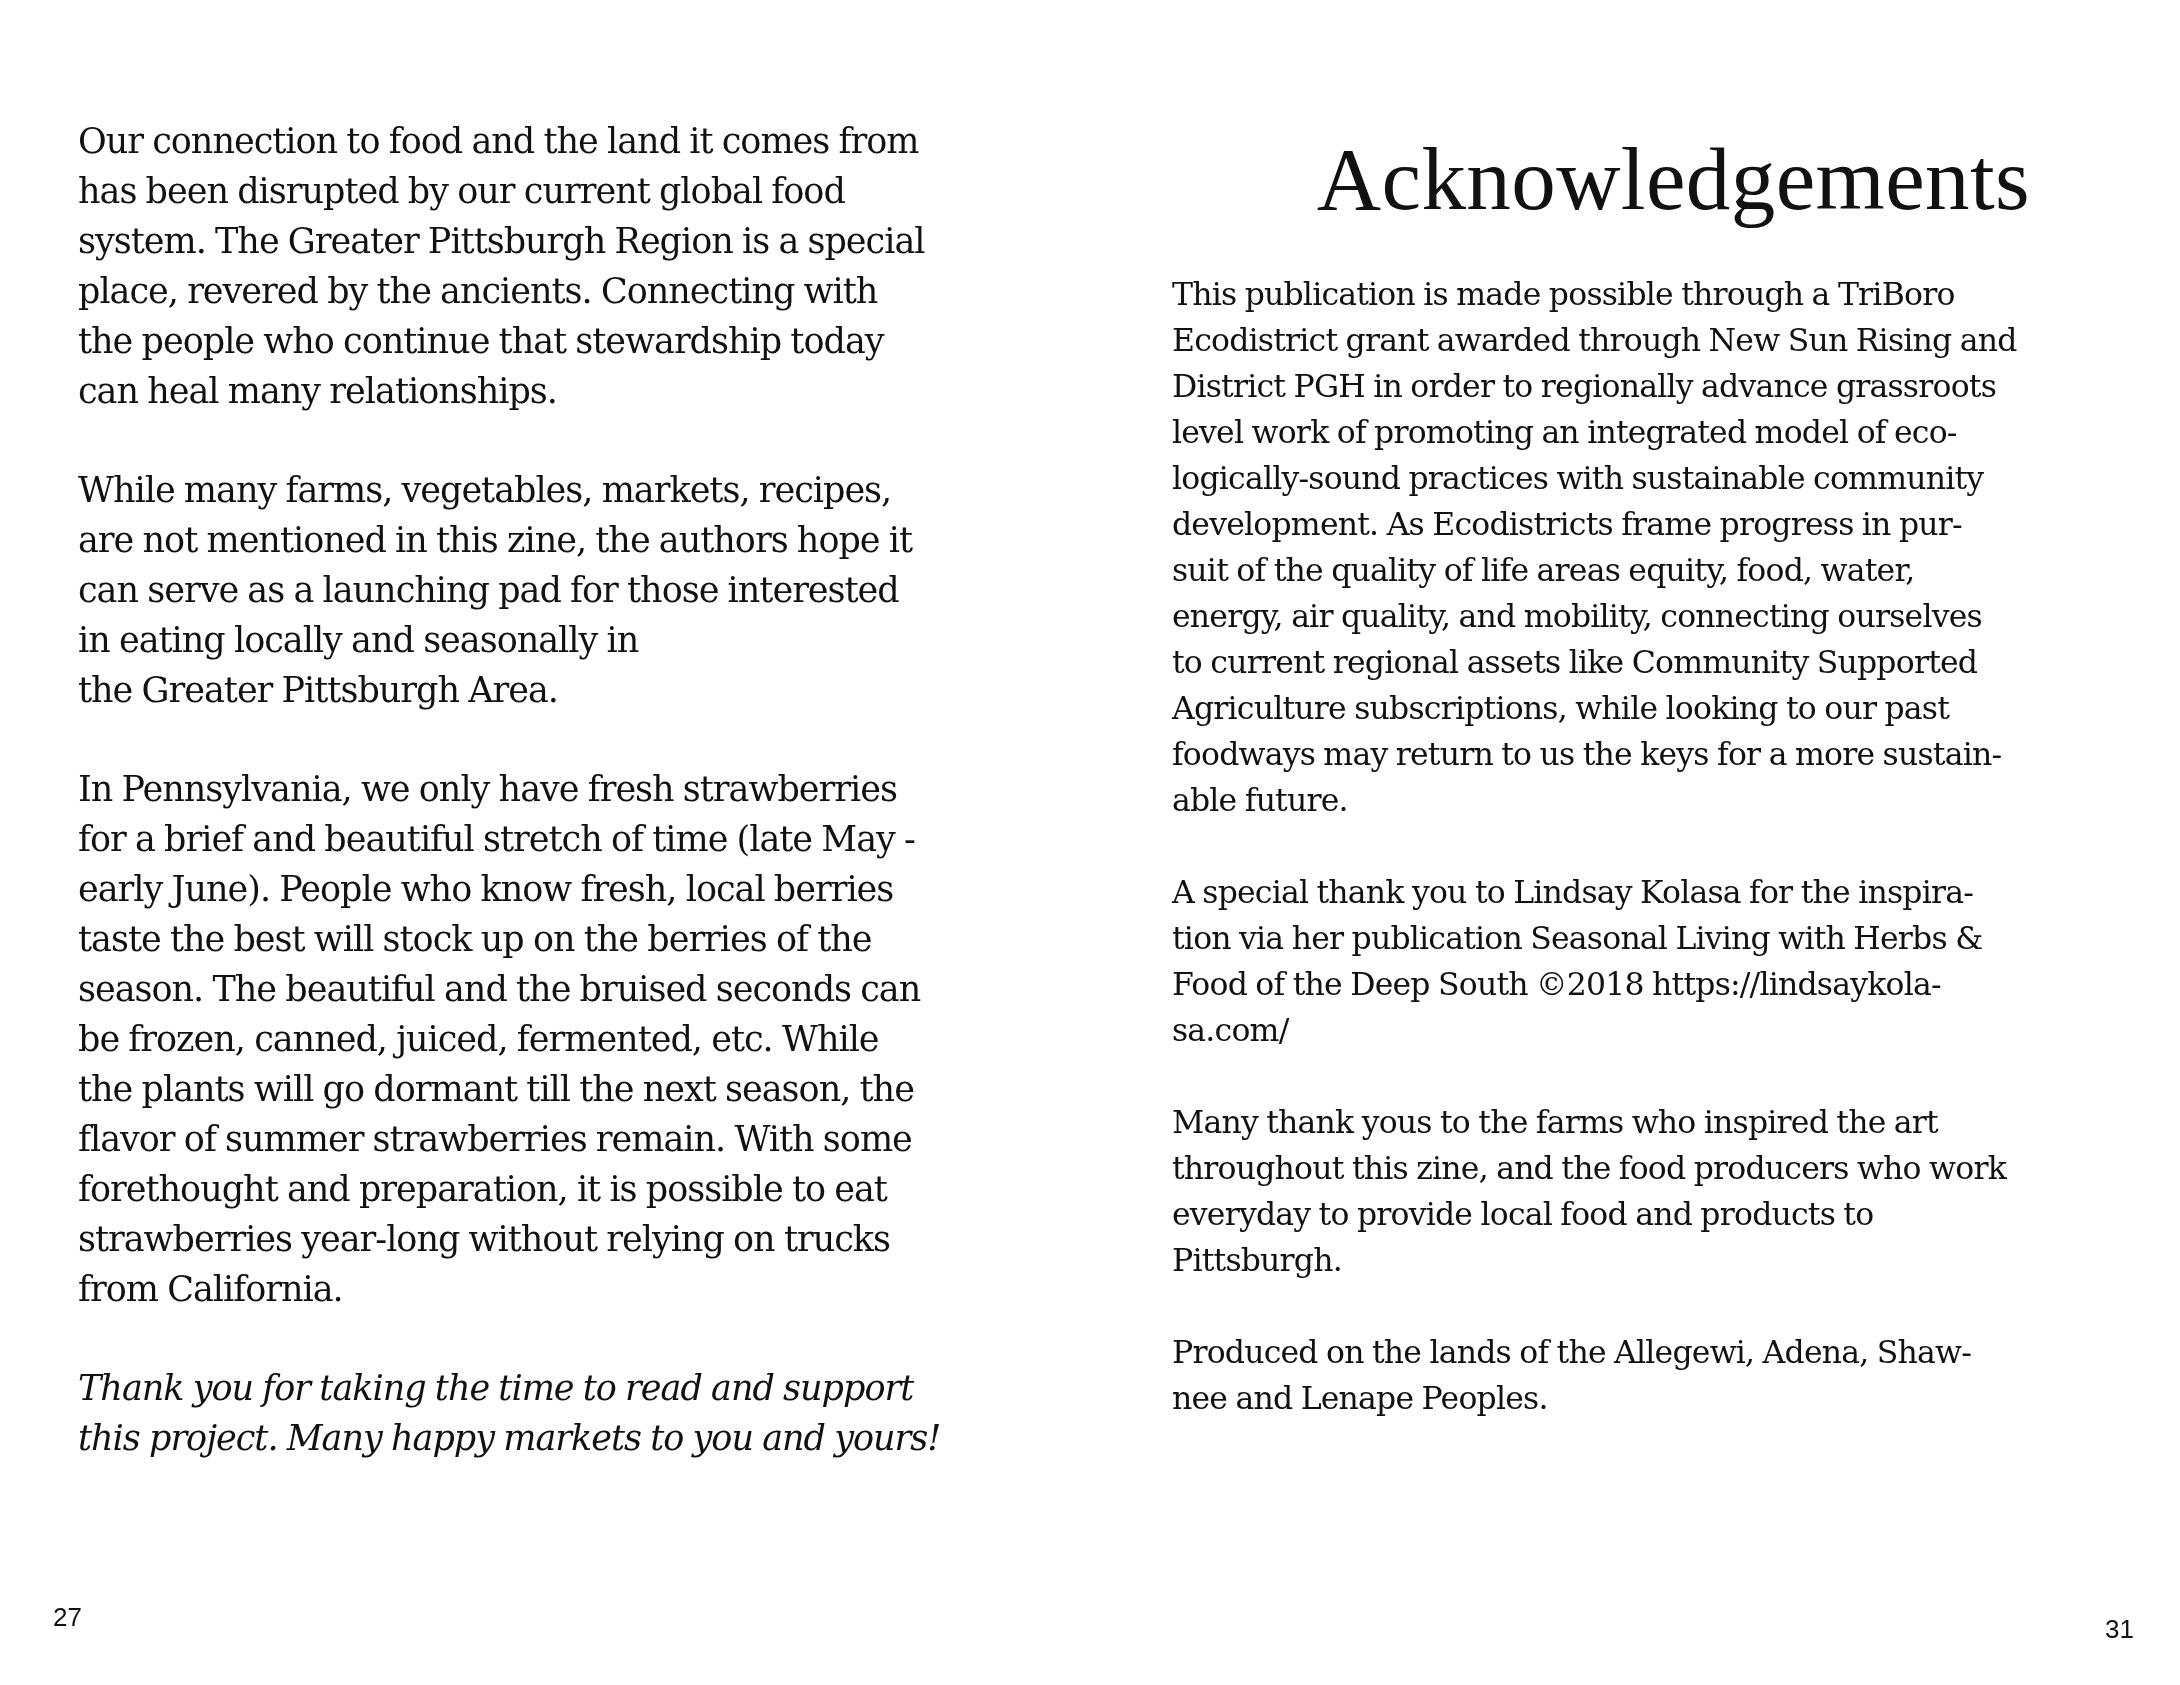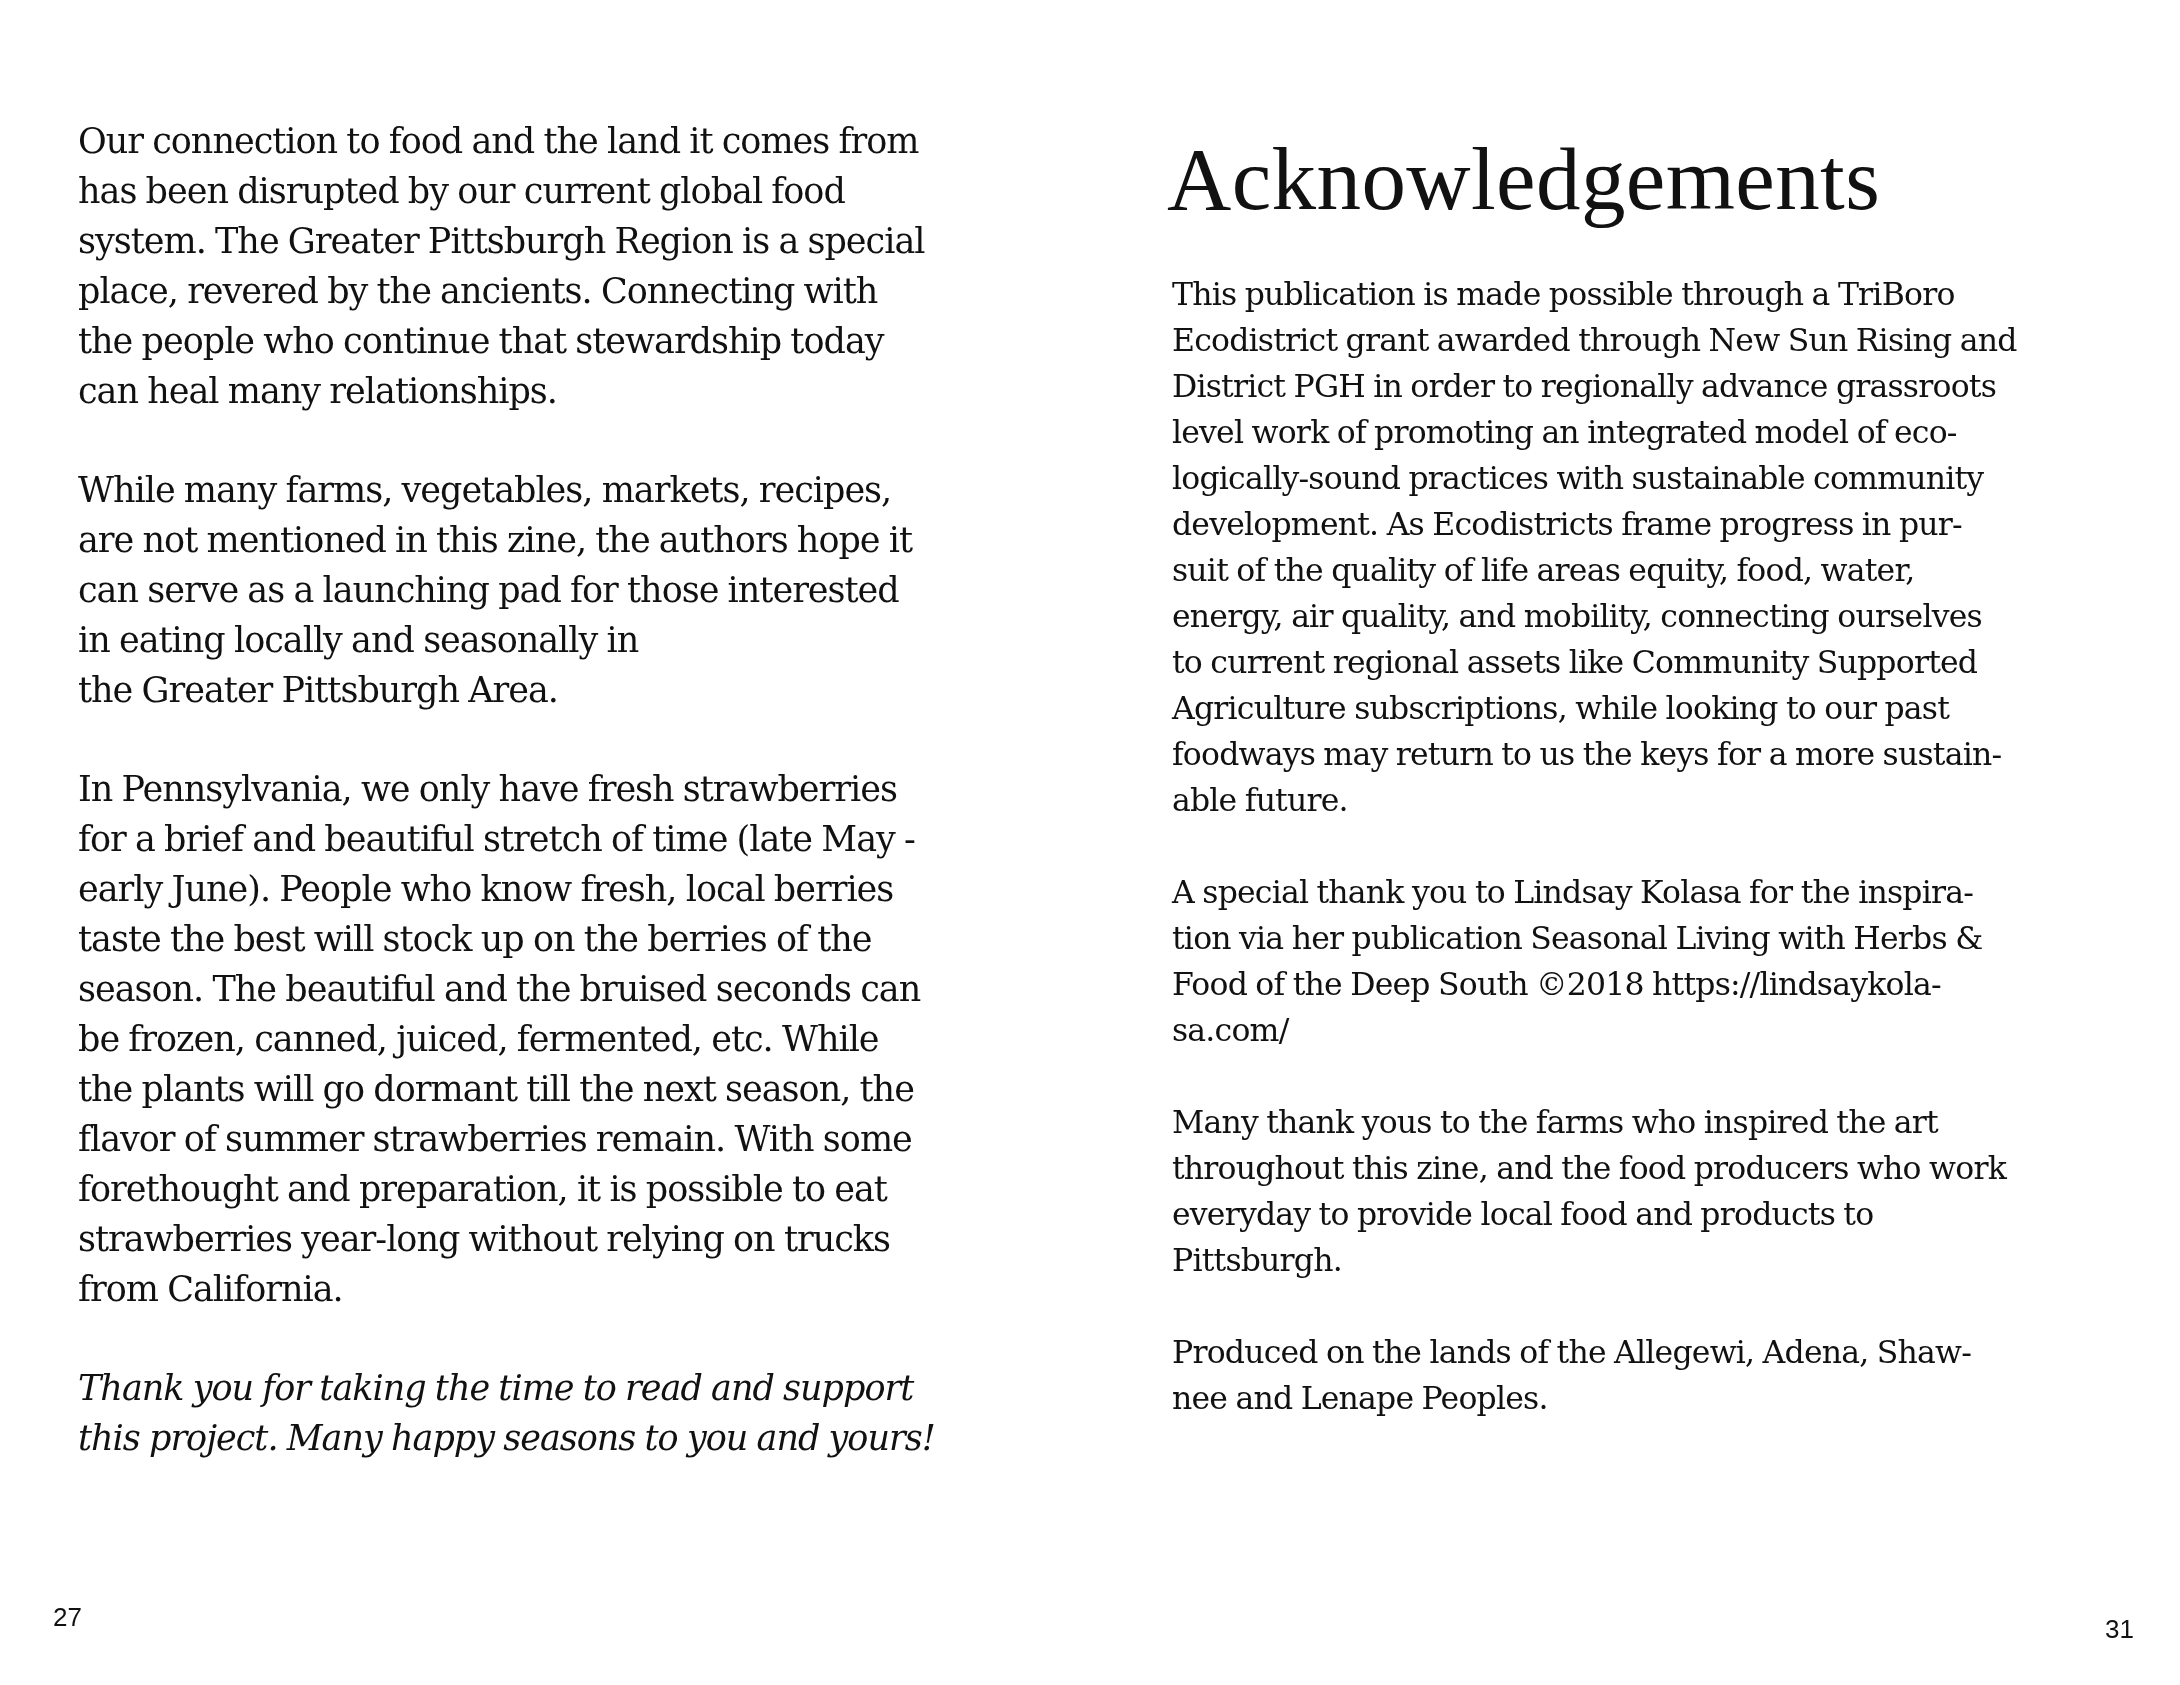--- a/index.html
+++ b/index.html
@@ -39,20 +39,21 @@
     }
     .left-text p.italic {
       font-style: italic;
     }
 
     .title {
       position: absolute;
       left: 0;
       width: 1090px;
       top: 128px;
+      text-align: center;
       font-family: "Liberation Serif", "DejaVu Serif", serif;
       font-size: 89px;
       line-height: 102px;
       letter-spacing: 0.4px;
       margin: 0;
       font-weight: normal;
       padding-left: 77px;
       box-sizing: border-box;
     }
 
@@ -101,21 +102,21 @@
 early June). People who know fresh, local berries
 taste the best will stock up on the berries of the
 season. The beautiful and the bruised seconds can
 be frozen, canned, juiced, fermented, etc. While
 the plants will go dormant till the next season, the
 flavor of summer strawberries remain. With some
 forethought and preparation, it is possible to eat
 strawberries year-long without relying on trucks
 from California.</p>
     <p class="italic">Thank you for taking the time to read and support
-this project. Many happy seasons to you and yours!</p>
+this project. Many happy markets to you and yours!</p>
   </div>
   <div class="page-number left">27</div>
 </div>
 
 <div class="page page-right">
   <h1 class="title">Acknowledgements</h1>
   <div class="right-text">
     <p>This publication is made possible through a TriBoro
 Ecodistrict grant awarded through New Sun Rising and
 District PGH in order to regionally advance grassroots

